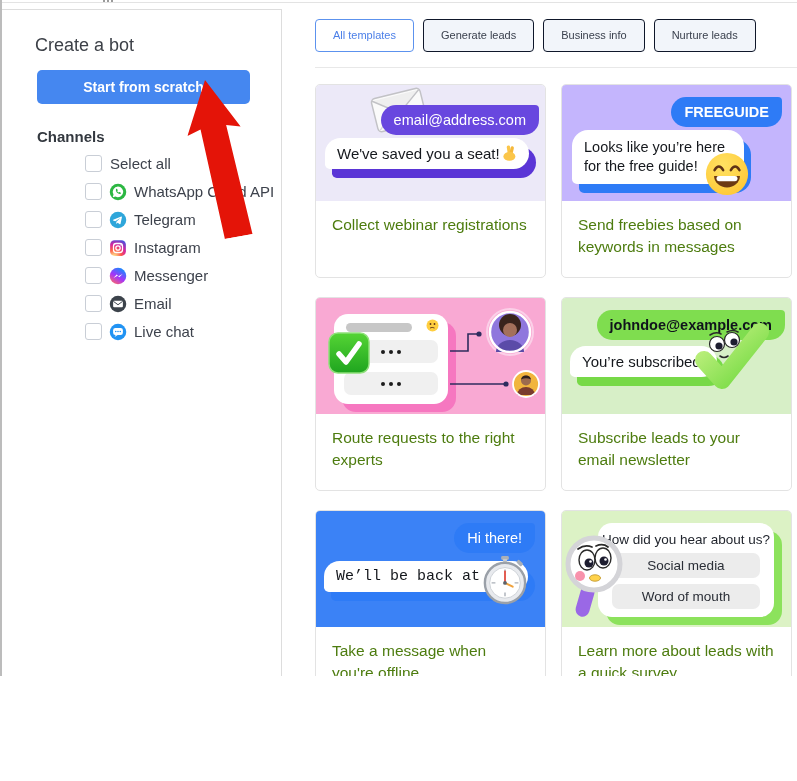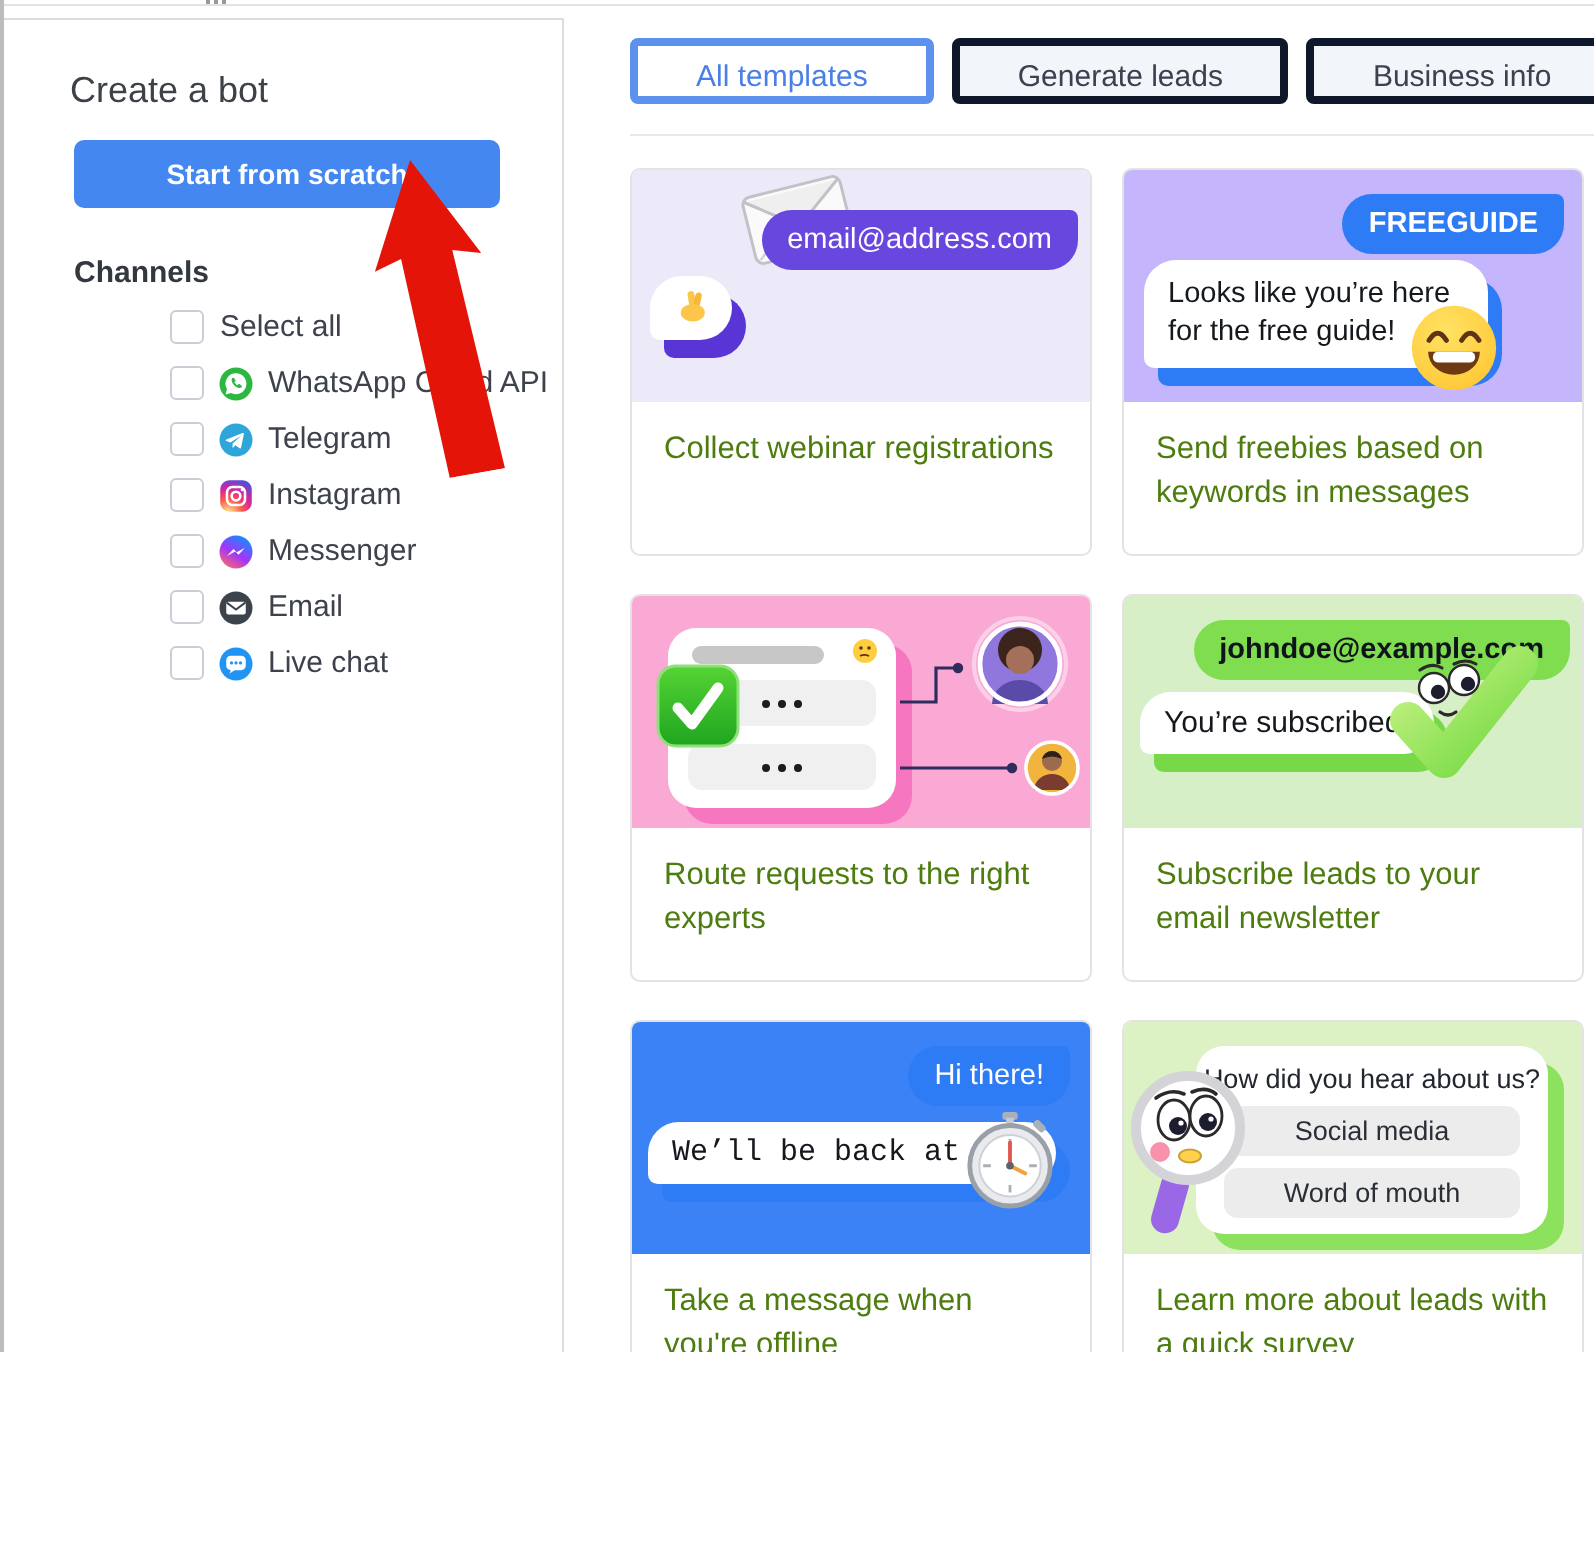--- a/index.html
+++ b/index.html
@@ -28,22 +28,22 @@
   .ch-label { margin-left:7px; font-size:15px; color:#3d424c; white-space:nowrap; }
   .ch-row.noicon .ch-label { margin-left:8px; }
 
   
   .red-arrow { position:absolute; left:178px; top:80px; width:64px; height:160px; z-index:9;
                transform:rotate(-10deg); transform-origin:27px 0; pointer-events:none; }
 
   
   .main { position:absolute; left:283px; top:0; width:514px; height:781px; }
   .tabs { position:absolute; left:32px; top:19px; display:flex; gap:9px; }
-  .tab { height:33px; line-height:31px; padding:0 29px; font-size:15px; border-radius:4px;
-         background:#f2f5fa; color:#3b414e; border:4px solid #0f172a; cursor:pointer; white-space:nowrap; }
+  .tab { height:33px; line-height:31px; padding:0 17px; font-size:11px; border-radius:4px;
+         background:#f2f5fa; color:#3b414e; border:1px solid #0f172a; cursor:pointer; white-space:nowrap; }
   .tab.active { background:#fff; border-color:#5c92ee; color:#4b7fe8; }
   .tabs-divider { position:absolute; left:32px; top:67px; width:482px; height:1px; background:#e8e8e8; }
 
   .grid { position:absolute; left:32px; top:84px; display:grid;
           grid-template-columns:231px 231px; grid-template-rows:194px 194px 209px; gap:19px 15px; }
   .card { border:1px solid #e3e3e3; border-radius:5px; background:#fff; overflow:hidden; cursor:pointer;
           display:flex; flex-direction:column; }
   .visual { position:relative; height:116px; flex:0 0 116px; overflow:hidden; }
   .caption { padding:13px 16px 0 16px; font-size:15.5px; line-height:1.42; color:#4d7c0f; }
 
@@ -220,21 +220,21 @@
       <div class="card">
         <div class="visual v1">
           <svg class="envelope" width="54" height="42" viewBox="0 0 54 42">
             <rect x="2" y="4" width="50" height="34" rx="4" fill="#fafafa" stroke="#c2c2c6" stroke-width="1.5"></rect>
             <path d="M3 6 L27 24 L51 6" fill="#efefef" stroke="#c2c2c6" stroke-width="1.5"></path>
             <path d="M4 36 L22 21 M50 36 L32 21" fill="none" stroke="#d5d5d8" stroke-width="1.3"></path>
           </svg>
           <div class="bub bub-sent">email@address.com</div>
           <div class="bub-recv-wrap">
             <div class="shadow"></div>
-            <div class="bub-recv"><svg width="15" height="16" viewBox="0 0 15 16" style="vertical-align:-2px;margin-left:2px;">
+            <div class="bub-recv"><span>We've saved you a seat!</span><svg width="15" height="16" viewBox="0 0 15 16" style="vertical-align:-2px;margin-left:2px;">
               <rect x="5.2" y="0.5" width="3.4" height="9" rx="1.7" fill="#fbc64a" transform="rotate(-9 7 5)"></rect>
               <rect x="8.2" y="1.2" width="3.2" height="8" rx="1.6" fill="#f5b83b" transform="rotate(13 9.8 5)"></rect>
               <ellipse cx="7.4" cy="11.4" rx="6" ry="4.4" fill="#fbc64a"></ellipse>
             </svg></div>
           </div>
         </div>
         <div class="caption">Collect webinar registrations</div>
       </div>
 
       <div class="card">

